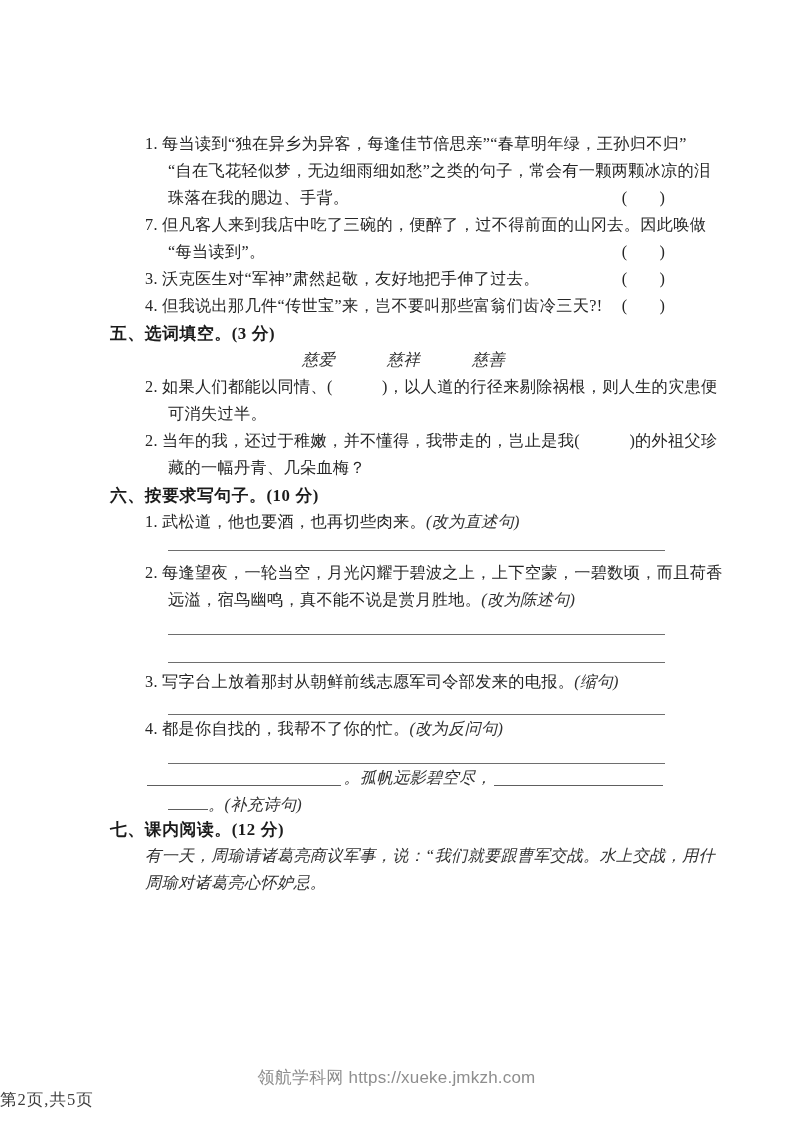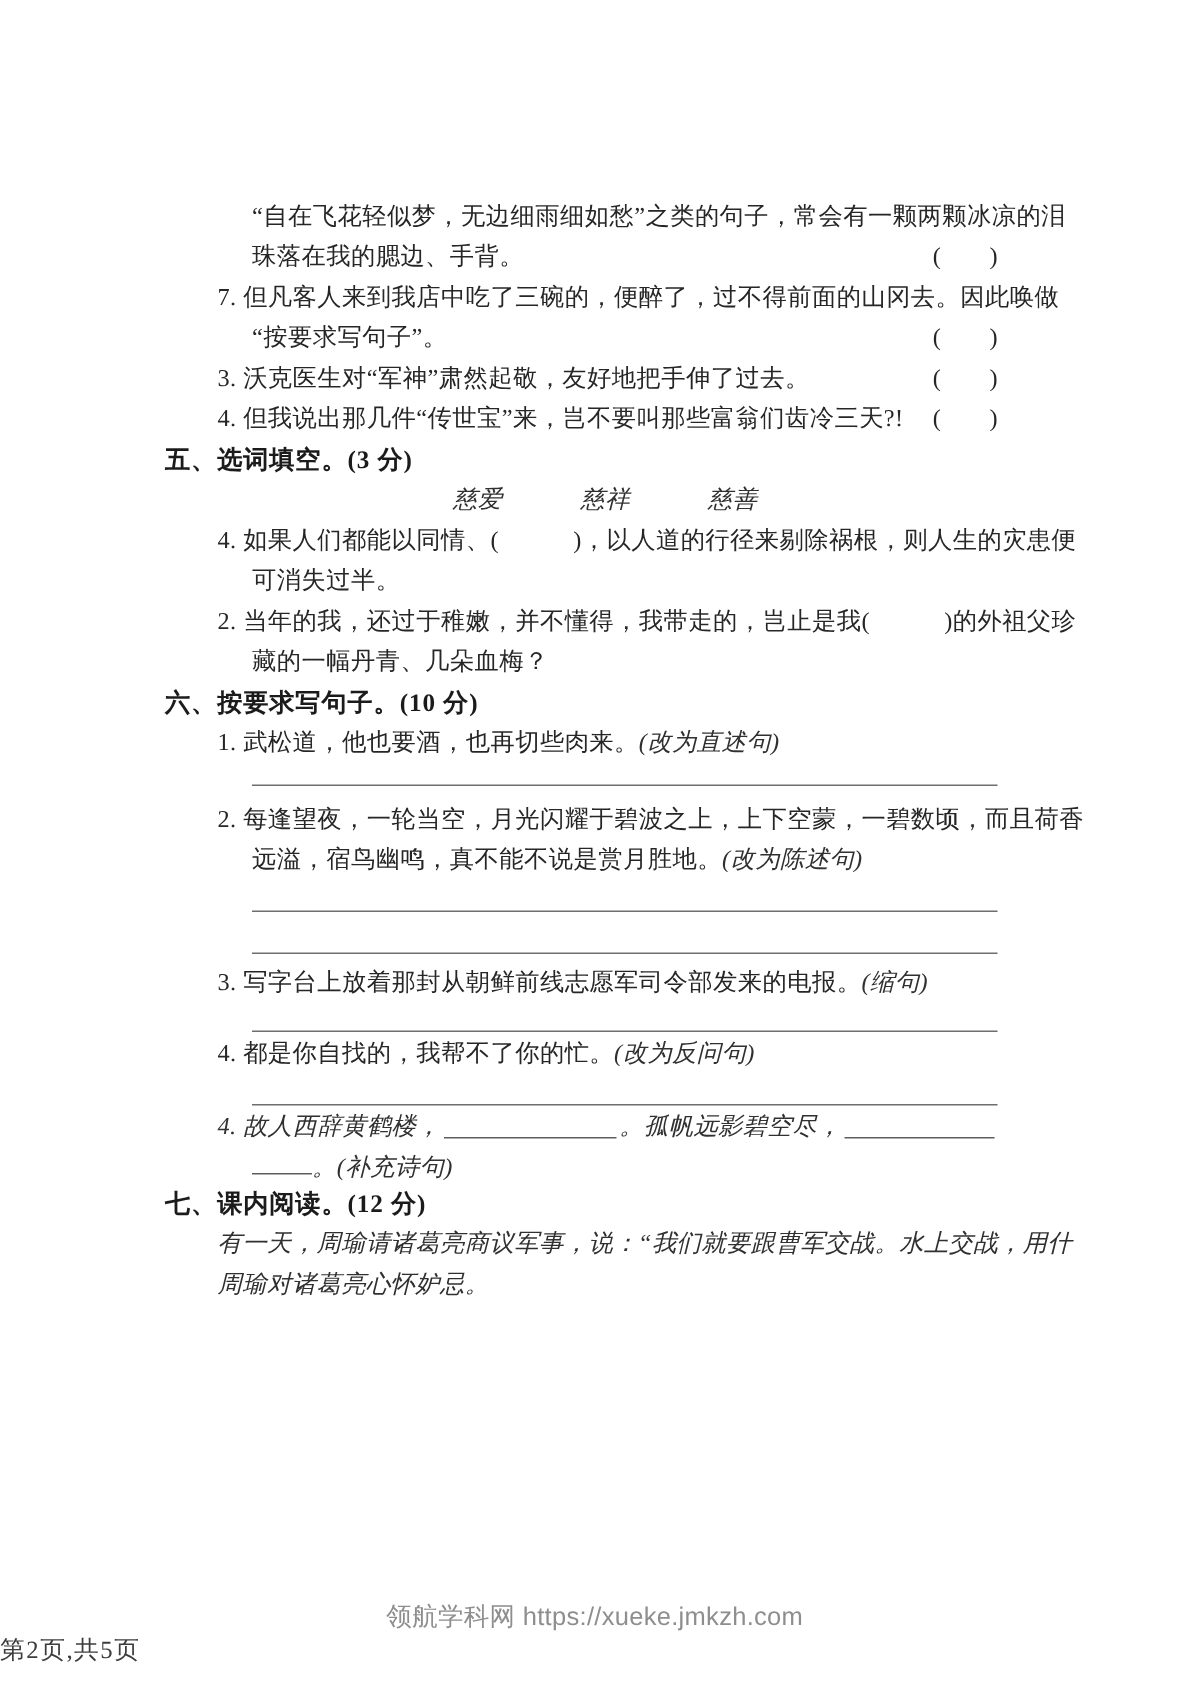--- a/index.html
+++ b/index.html
@@ -50,29 +50,30 @@
     font-size:16.5px;color:#3c3c3c;letter-spacing:1px;
   }
 </style>
 </head>
 <body>
 
 <div class="page">
   <div class="content">
 
     <div>
+      <div class="ln num">1. 每当读到“独在异乡为异客，每逢佳节倍思亲”“春草明年绿，王孙归不归”</div>
       <div class="ln wrap">“自在飞花轻似梦，无边细雨细如愁”之类的句子，常会有一颗两颗冰凉的泪</div>
       <div class="ln wrap">
         <span>珠落在我的腮边、手背。</span>
         <span class="judge">(　　)</span>
       </div>
 
       <div class="ln num">7. 但凡客人来到我店中吃了三碗的，便醉了，过不得前面的山冈去。因此唤做</div>
       <div class="ln wrap">
-        <span>“按要求写句子”。</span>
+        <span>“每当读到”。</span>
         <span class="judge">(　　)</span>
       </div>
 
       <div class="ln num">
         <span>3. 沃克医生对“军神”肃然起敬，友好地把手伸了过去。</span>
         <span class="judge">(　　)</span>
       </div>
 
       <div class="ln num">
         <span>4. 但我说出那几件“传世宝”来，岂不要叫那些富翁们齿冷三天?!</span>
@@ -80,21 +81,21 @@
       </div>
     </div>
 
     <div class="sec-head">五、选词填空。(3 分)</div>
     <div class="word-bank kai">
       <span>慈爱</span>
       <span>慈祥</span>
       <span>慈善</span>
     </div>
     <div>
-      <div class="ln num">4. 如果人们都能以同情、(　　　)，以人道的行径来剔除祸根，则人生的灾患便</div>
+      <div class="ln num">2. 如果人们都能以同情、(　　　)，以人道的行径来剔除祸根，则人生的灾患便</div>
       <div class="ln wrap">可消失过半。</div>
       <div class="ln num">2. 当年的我，还过于稚嫩，并不懂得，我带走的，岂止是我(　　　)的外祖父珍</div>
       <div class="ln wrap">藏的一幅丹青、几朵血梅？</div>
     </div>
 
     <div class="sec-head">六、按要求写句子。(10 分)</div>
     <div>
       <div class="ln num">
         <span>1. 武松道，他也要酒，也再切些肉来。</span><span class="note">(改为直述句)</span>
       </div>
@@ -111,21 +112,20 @@
         <span>3. 写字台上放着那封从朝鲜前线志愿军司令部发来的电报。</span><span class="note">(缩句)</span>
       </div>
       <div class="rule rD"></div>
 
       <div class="ln num mt8">
         <span>4. 都是你自找的，我帮不了你的忙。</span><span class="note">(改为反问句)</span>
       </div>
       <div class="rule rE"></div>
 
       <div class="poem mt8">
-        <span class="kai">4. 故人西辞黄鹤楼，</span>
         <span class="pblank pb1"></span>
         <span class="kai">。孤帆远影碧空尽，</span>
         <span class="pblank pb2"></span>
       </div>
       <div class="ln wrap">
         <span class="iblank"></span><span class="kai">。</span><span class="note">(补充诗句)</span>
       </div>
     </div>
 
     <div class="sec-head mtn3">七、课内阅读。(12 分)</div>

